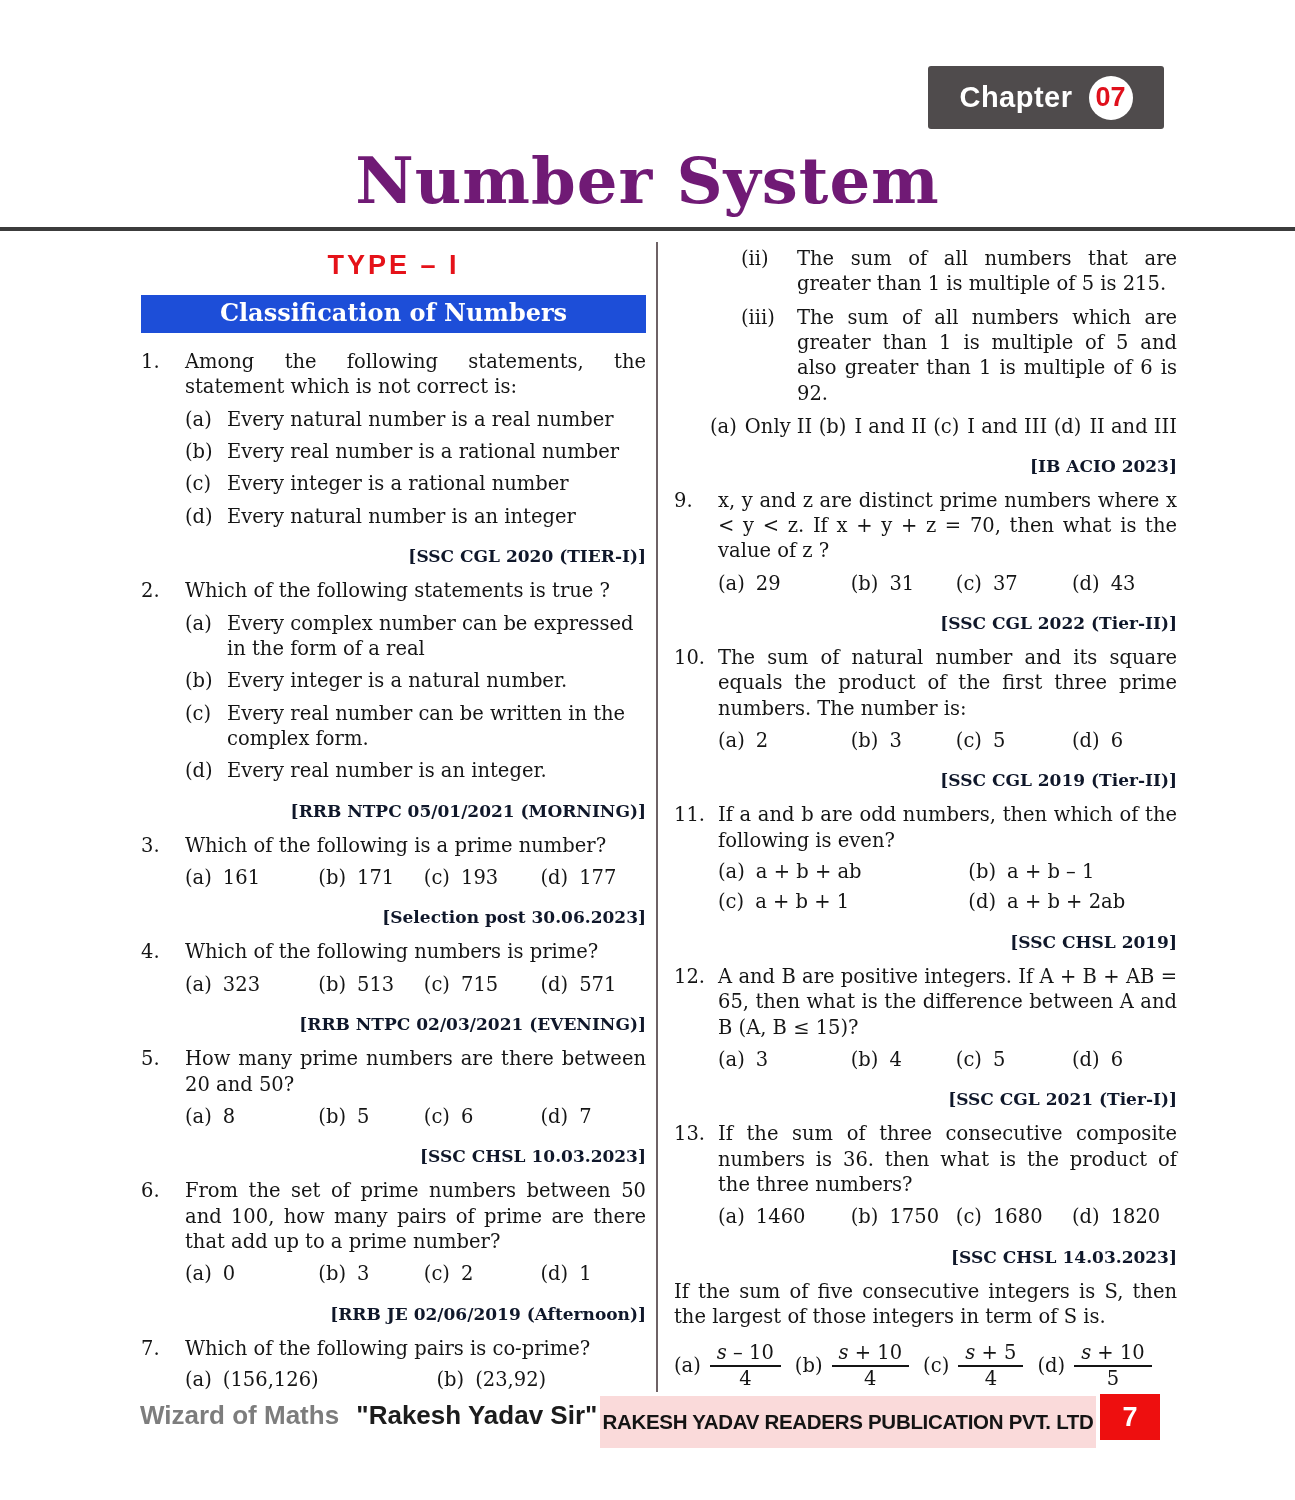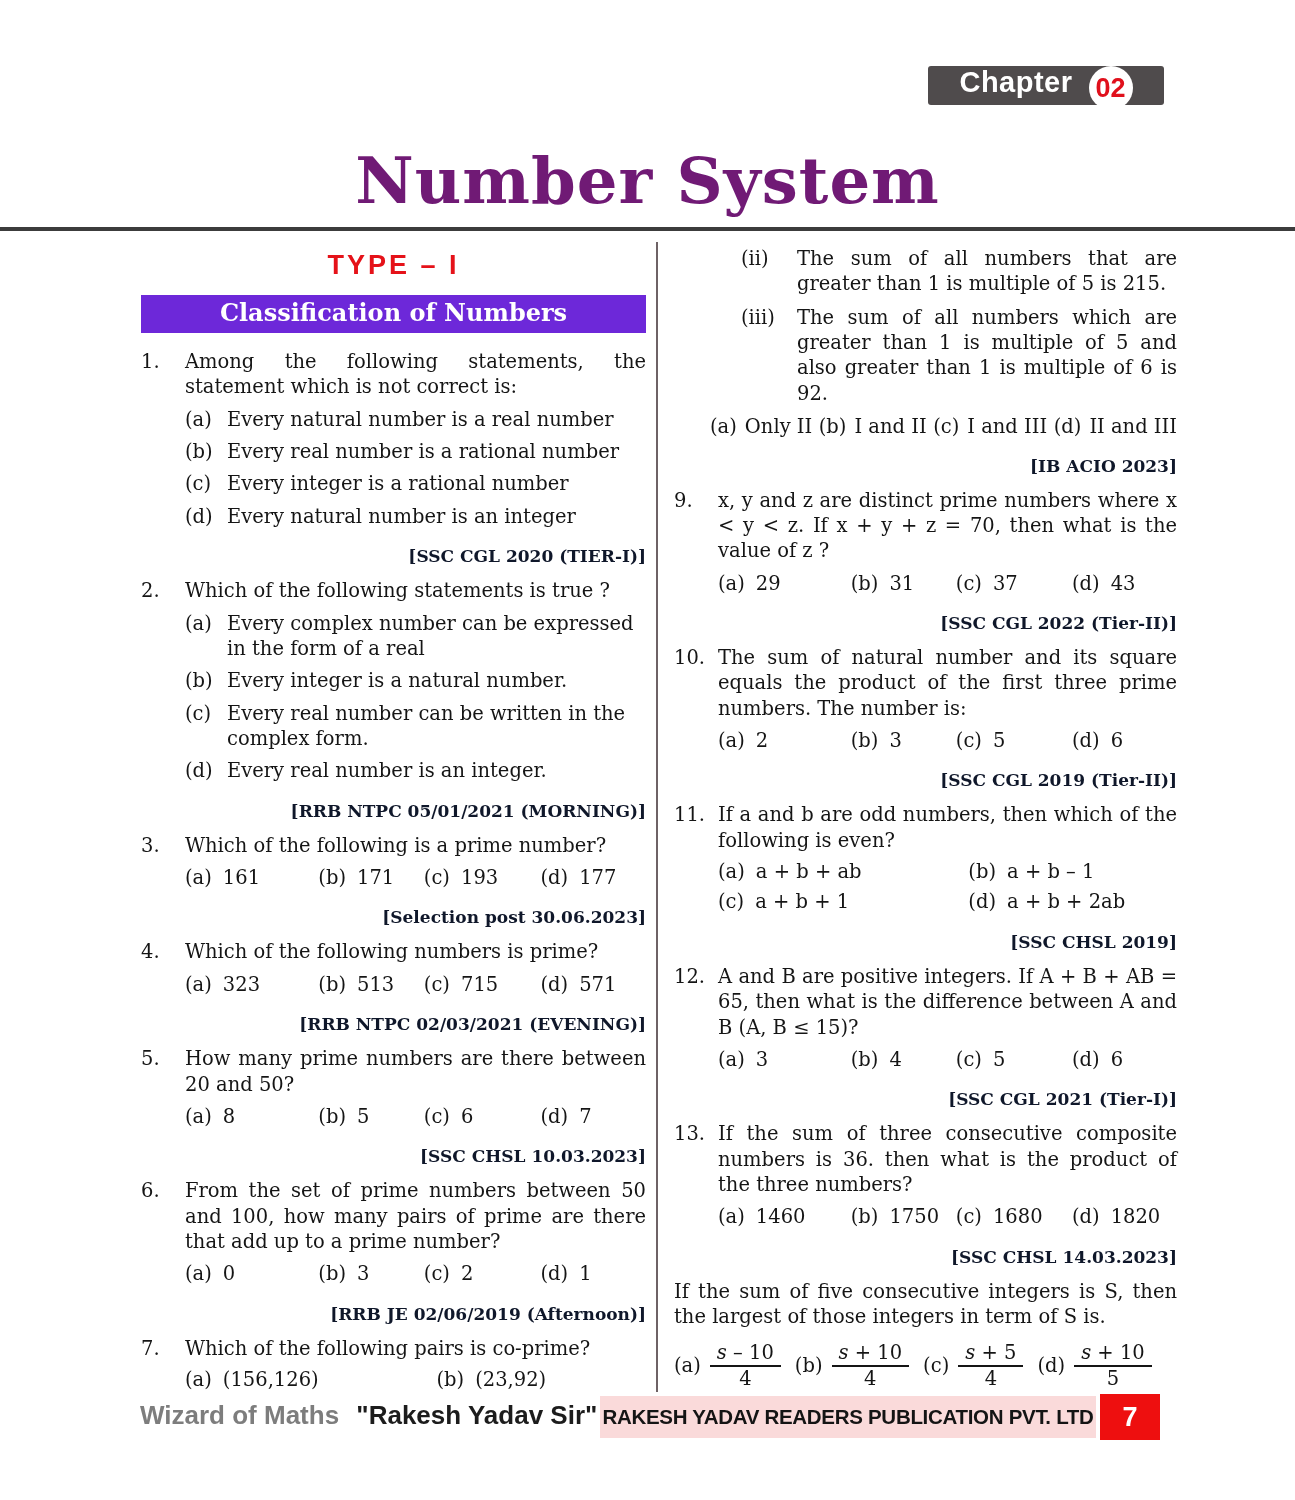--- a/index.html
+++ b/index.html
@@ -2,23 +2,23 @@
 <html><head>
 <meta charset="utf-8">
 <style>
   html,body{margin:0;padding:0;background:#ffffff;}
   body{
     width:1295px;height:1500px;position:relative;overflow:hidden;
     font-family:"DejaVu Serif", serif;color:#151515;
   }
   
   .chapter-badge{
-    position:absolute;top:66px;left:928px;width:236px;height:39px;
+    position:absolute;top:66px;left:928px;width:236px;height:63px;
     background:#4f4b4c;border-radius:3px;
-    display:flex;align-items:flex-start;justify-content:center;gap:16px;
+    display:flex;align-items:center;justify-content:center;gap:16px;
   }
   .chapter-label{
     color:#ffffff;font-family:"Liberation Sans",sans-serif;
     font-weight:bold;font-size:29px;letter-spacing:0.5px;
   }
   .chapter-num-circle{
     width:44px;height:44px;background:#ffffff;border-radius:50%;
     display:flex;align-items:center;justify-content:center;
     color:#e0101c;font-family:"Liberation Sans",sans-serif;
     font-weight:bold;font-size:27px;
@@ -41,21 +41,21 @@
     border-right:2px solid #6e6265;
   }
   .col-right{
     flex:1;box-sizing:border-box;padding:4px 126px 0 16px;
   }
   .type-heading{
     text-align:center;color:#e51219;font-family:"Liberation Sans",sans-serif;
     font-weight:bold;font-size:27px;letter-spacing:3px;margin:6px 0 14px 0;
   }
   .banner{
-    background:#6d28d9;color:#ffffff;text-align:center;font-weight:bold;
+    background:#1d4ed8;color:#ffffff;text-align:center;font-weight:bold;
     font-size:24px;padding:3px 0 6px 0;margin-bottom:16px;
     font-family:"DejaVu Serif",serif;
   }
   
   .q{display:flex;margin-bottom:9px;font-size:19.5px;line-height:1.3;}
   .q-num{width:44px;flex-shrink:0;}
   .q-body{flex:1;min-width:0;}
   .q-text{text-align:justify;}
   .sub-row{display:flex;margin-top:8px;}
   .sub-label{width:56px;flex-shrink:0;margin-left:31px;}
@@ -83,37 +83,37 @@
   .cont{padding-left:36px;margin-bottom:10px;font-size:19.5px;line-height:1.3;}
   .cont .sub-row{margin-top:0;margin-bottom:8px;}
   
   .footer-left{
     position:absolute;top:1400px;left:140px;
     font-family:"Liberation Sans",sans-serif;font-weight:bold;font-size:26px;
   }
   .footer-left .gray{color:#7d7d7d;}
   .footer-left .black{color:#1c1c1c;margin-left:10px;}
   .footer-pub{
-    position:absolute;top:1396px;left:600px;width:496px;height:42px;
+    position:absolute;top:1396px;left:600px;width:496px;height:52px;
     background:#fadada;color:#141414;display:flex;align-items:center;justify-content:center;
     font-family:"Liberation Sans",sans-serif;font-weight:bold;font-size:20.5px;
     letter-spacing:-0.3px;
   }
   .footer-page{
     position:absolute;top:1394px;left:1100px;width:60px;height:46px;
     background:#ee0f0f;color:#ffffff;display:flex;align-items:center;justify-content:center;
     font-family:"Liberation Sans",sans-serif;font-weight:bold;font-size:27px;
   }
 </style>
 </head>
 <body>
 
 <div class="chapter-badge">
   <span class="chapter-label">Chapter</span>
-  <span class="chapter-num-circle">02</span>
+  <span class="chapter-num-circle">07</span>
 </div>
 
 <h1 class="page-title">Number System</h1>
 <div class="title-rule"></div>
 
 <div class="content">
   <div class="col-left">
     <div class="type-heading">TYPE – I</div>
     <div class="banner">Classification of Numbers</div>
     <div id="left-questions">

